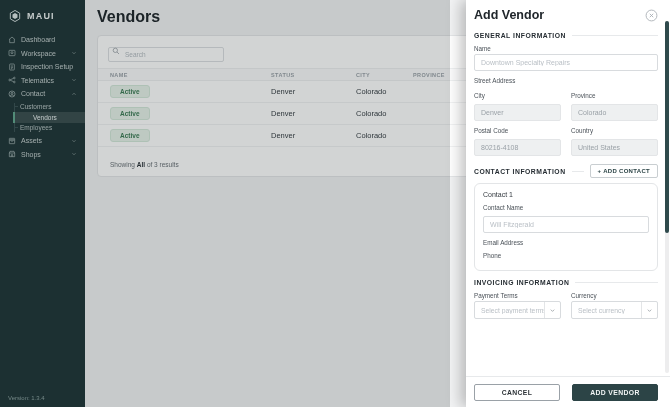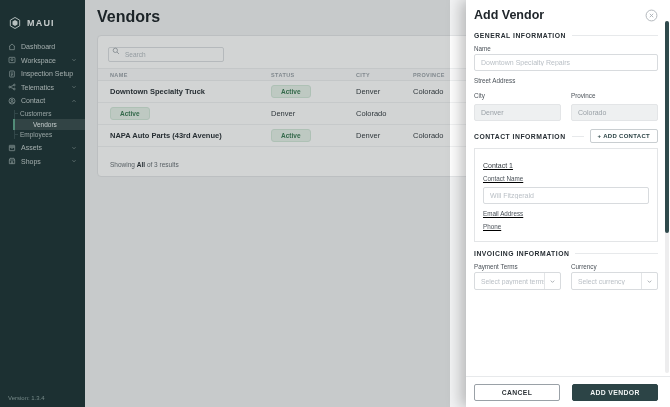--- a/index.html
+++ b/index.html
@@ -1,21 +1,21 @@
 <!DOCTYPE html>
 <html><head>
 <meta charset="utf-8">
 <style>
   * { margin:0; padding:0; box-sizing:border-box; }
   html,body { width:670px; height:407px; overflow:hidden; font-family:"Liberation Sans", sans-serif; background:#f2f3f4; }
   .stage { position:relative; width:670px; height:407px; }
 
   
   .sidebar { position:absolute; left:0; top:0; width:85px; height:407px; background:#22383a; color:#c6d0d0; z-index:10; display:flex; flex-direction:column; }
-  .logo-row { display:flex; align-items:center; gap:5px; padding:16px 8px 10px 8px; }
+  .logo-row { display:flex; align-items:center; gap:5px; padding:9px 8px 10px 8px; }
   .logo-badge { width:14px; height:14px; flex:0 0 auto; }
   .brand { font-size:9px; font-weight:bold; letter-spacing:1.2px; color:#eef3f3; }
   .nav { display:flex; flex-direction:column; }
   .nav-item { display:flex; align-items:center; gap:5px; height:13.5px; padding:0 8px; font-size:7px; color:#c6d0d0; cursor:pointer; }
   .nav-item .ico { width:8px; height:8px; flex:0 0 auto; display:flex; align-items:center; }
   .nav-item .lbl { white-space:nowrap; }
   .nav-item .chev { margin-left:auto; width:6px; height:6px; opacity:.75; }
   .subnav { position:relative; padding:1px 0; }
   .subnav::before { content:""; position:absolute; left:14px; top:2px; bottom:2px; width:1px; background:#3c5456; }
   .sub-item { display:flex; align-items:center; height:10.5px; padding-left:20px; font-size:6.5px; color:#b8c4c4; cursor:pointer; position:relative; }
@@ -55,21 +55,21 @@
   .sec-title { font-size:6.8px; font-weight:bold; letter-spacing:.5px; color:#262d33; white-space:nowrap; }
   .sec-rule { flex:1; height:1px; background:#e7e9eb; }
   .fld-label { font-size:6.3px; color:#4a5158; margin-top:6px; margin-bottom:2px; }
   .txt-input { width:100%; height:17px; border:1px solid #d8dbde; border-radius:2px; padding:0 6px; font-size:7px; color:#2c3237; background:#fff; outline:none; font-family:inherit; }
   .txt-input::placeholder { color:#b9bfc5; }
   .txt-input.disabled { background:#eef0f1; border-color:#e3e5e7; color:#9aa1a7; }
   .two-col { display:flex; gap:10px; }
   .two-col > div { flex:1; min-width:0; }
   .contact-head { display:flex; align-items:center; gap:6px; margin-top:8px; }
   .add-contact-btn { margin-left:auto; font-size:6px; font-weight:bold; letter-spacing:.3px; color:#2c4446; background:#fff; border:1px solid #c9ced1; border-radius:2px; padding:3px 7px; cursor:pointer; white-space:nowrap; font-family:inherit; }
-  .contact-card { border:1px solid #e3e5e7; border-radius:0; padding:13px 8px 9px 8px; margin-top:5px;text-decoration:underline; }
+  .contact-card { border:1px solid #e3e5e7; border-radius:6px; padding:7px 8px 9px 8px; margin-top:5px; }
   .contact-card-title { font-size:7px; color:#33393f; }
   .select { position:relative; display:flex; align-items:center; height:18px; border:1px solid #d8dbde; border-radius:2px; background:#fff; cursor:pointer; }
   .select .sel-text { flex:1; font-size:6.8px; color:#b9bfc5; padding:0 6px; white-space:nowrap; overflow:hidden; }
   .select .sel-caret { width:16px; height:100%; border-left:1px solid #e3e5e7; display:flex; align-items:center; justify-content:center; color:#8a9197; }
   .drawer-footer { margin-top:auto; }
   .footer-rule { height:1px; background:#e7e9eb; margin:8px -12px 7px -8px; }
   .btn-row { display:flex; gap:12px; }
   .btn { flex:1; height:17px; border-radius:2px; font-size:6.8px; font-weight:bold; letter-spacing:.4px; cursor:pointer; font-family:inherit; }
   .btn-cancel { background:#fff; border:1px solid #9aa1a7; color:#2c3237; }
   .btn-submit { background:#2c4446; border:1px solid #2c4446; color:#f2f5f5; }
@@ -217,32 +217,30 @@
         </div>
       </div>
       <div class="tbl">
         <div class="tbl-header">
           <span>NAME</span>
           <span>STATUS</span>
           <span>CITY</span>
           <span>PROVINCE</span>
         </div>
         <div class="tbl-row">
-          <span class="cell-name">Downtown Specialty Truck</span>
           <span><span class="badge">Active</span></span>
           <span>Denver</span>
           <span>Colorado</span>
         </div>
         <div class="tbl-row">
           <span><span class="badge">Active</span></span>
           <span>Denver</span>
           <span>Colorado</span>
         </div>
         <div class="tbl-row">
-          <span class="cell-name">NAPA Auto Parts (43rd Avenue)</span>
           <span><span class="badge">Active</span></span>
           <span>Denver</span>
           <span>Colorado</span>
         </div>
       </div>
       <div class="tbl-footer">
         <span>Showing</span>
         <b>All</b>
         <span>of 3 results</span>
       </div>
@@ -276,20 +274,30 @@
       <div>
         <div class="fld-label">City</div>
         <input class="txt-input disabled" type="text" disabled="" value="Denver" style="">
       </div>
       <div>
         <div class="fld-label">Province</div>
         <input class="txt-input disabled" type="text" disabled="" value="Colorado" style="">
       </div>
     </div>
 
+    <div class="two-col">
+      <div>
+        <div class="fld-label">Postal Code</div>
+        <input class="txt-input disabled" type="text" disabled="" value="80216-4108" style="">
+      </div>
+      <div>
+        <div class="fld-label">Country</div>
+        <input class="txt-input disabled" type="text" disabled="" value="United States" style="">
+      </div>
+    </div>
 
     <div class="contact-head">
       <span class="sec-title">CONTACT INFORMATION</span>
       <span class="sec-rule"></span>
       <button class="add-contact-btn">+ ADD CONTACT</button>
     </div>
 
     <div class="contact-card">
       <div class="contact-card-title">Contact 1</div>
       <div class="fld-label">Contact Name</div>

